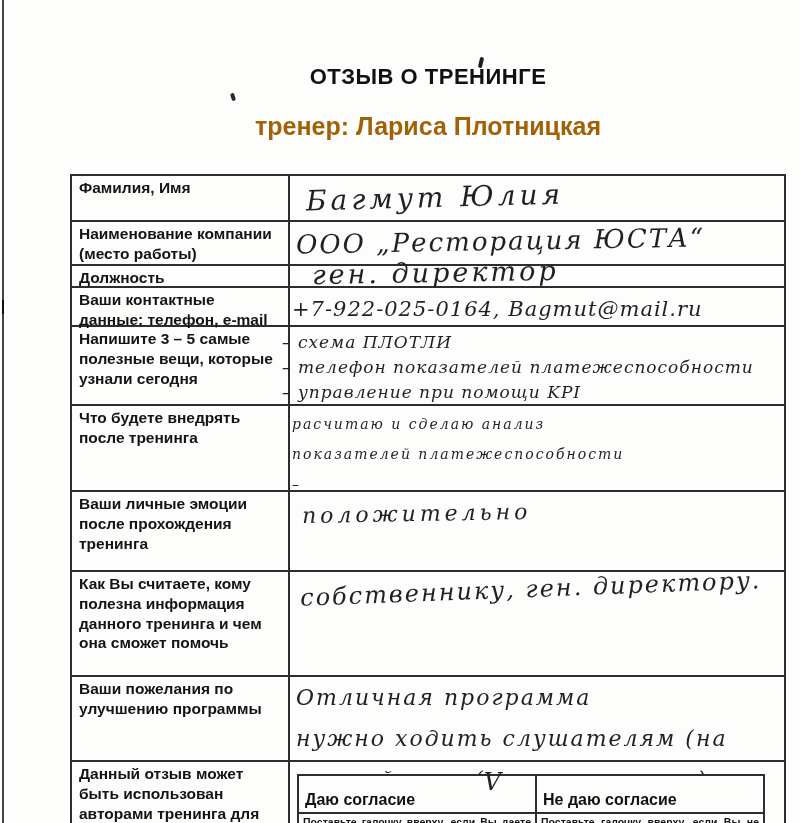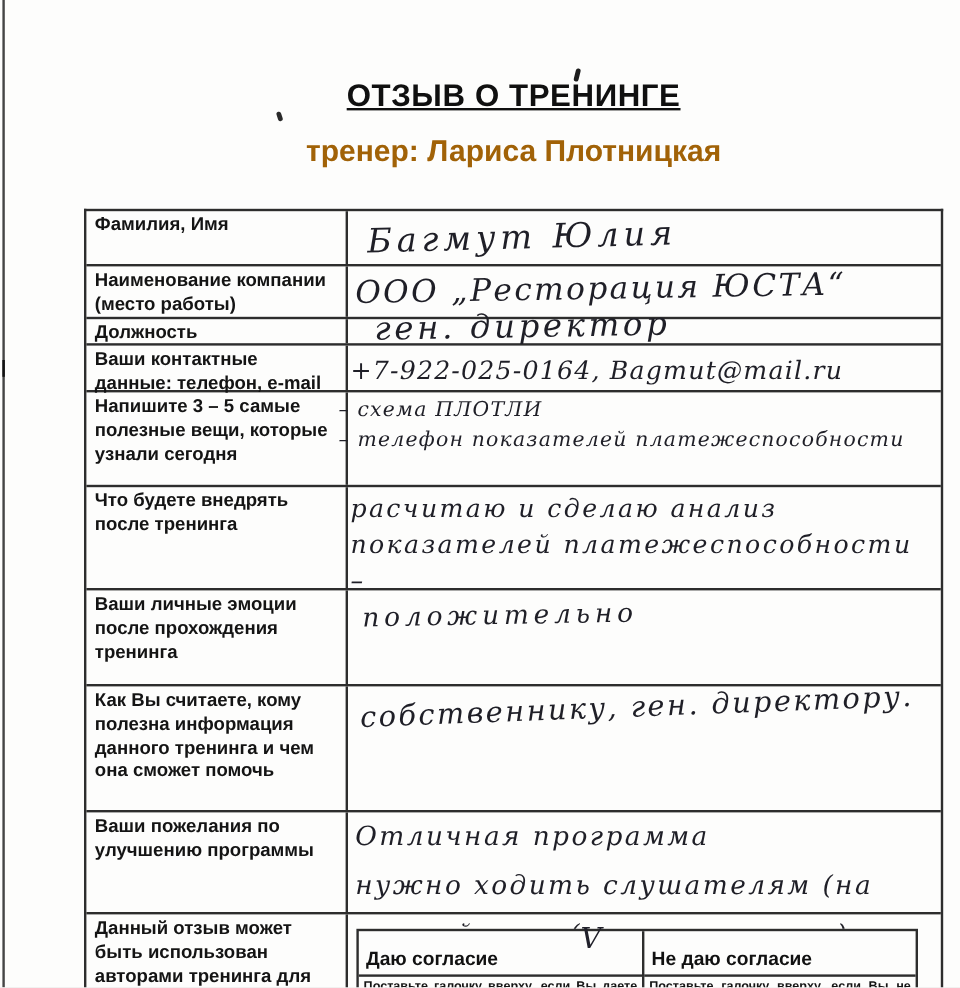--- a/index.html
+++ b/index.html
@@ -11,21 +11,21 @@
   
   .scan-line { position:absolute; left:2px; top:0; width:2px; height:100%; background:#454545; }
   .scan-line:after{ content:""; position:absolute; left:0; top:300px; width:2px; height:14px; background:#111; }
 
   
   .mark-tick  { position:absolute; left:479px; top:57px; width:4px; height:11px; background:#1d1d1d; transform:rotate(14deg); border-radius:2px; }
   .mark-comma { position:absolute; left:231px; top:93px; width:4px; height:8px; background:#2a2a2a; transform:rotate(-18deg); border-radius:2px; }
 
   .title {
     position:absolute; top:64px; left:70px; width:716px; text-align:center;
-    font-size:26px; font-weight:700; letter-spacing:.5px; color:#101010;text-decoration:underline;
+    font-size:22px; font-weight:700; letter-spacing:.5px; color:#101010;
   }
   .subtitle {
     position:absolute; top:112px; left:70px; width:716px; text-align:center;
     font-size:25px; font-weight:700; color:#a16207;
   }
 
   .form-table {
     position:absolute; left:70px; top:174px; width:716px; height:663px;
     border:2px solid #2d2d2d; border-bottom:none; box-sizing:border-box; background:transparent;
   }
@@ -43,21 +43,21 @@
   .hw {
     position:absolute; font-family:"DejaVu Serif", serif; font-style:italic;
     color:#1f1f27; white-space:nowrap; z-index:3; line-height:1.15;
   }
   .hw-name      { left:16px; top:6px;  font-size:28px; letter-spacing:4px; transform:rotate(-1.5deg); }
   .hw-company   { left:6px;  top:5px;  font-size:26px; letter-spacing:2px; transform:rotate(-1deg); }
   .hw-position  { left:22px; top:-9px; font-size:27px; letter-spacing:3px; transform:rotate(-1deg); }
   .hw-contacts  { left:2px;  top:9px;  font-size:21px; letter-spacing:1px; }
   .hw-things    { left:-8px; top:3px;  font-size:17px; letter-spacing:1px; }
   .hw-things .hw-line { display:block; line-height:25px; }
-  .hw-implement { left:2px;  top:3px;  font-size:21px; letter-spacing:2px; }
+  .hw-implement { left:2px;  top:3px;  font-size:14px; letter-spacing:2px; }
   .hw-implement .hw-line { display:block; line-height:30px; }
   .hw-emotion   { left:12px; top:9px;  font-size:22px; letter-spacing:4px; transform:rotate(-1deg); }
   .hw-audience  { left:10px; top:4px;  font-size:24px; letter-spacing:2px; transform:rotate(-2.2deg); }
   .hw-wishes    { left:6px;  top:0px;  font-size:22px; letter-spacing:2px; }
   .hw-wishes .hw-line { display:block; line-height:41px; }
 
   
   .consent {
     position:absolute; left:7px; top:12px; width:468px; box-sizing:border-box;
     border:2px solid #2d2d2d; background:#fdfdfc; z-index:4;
@@ -123,20 +123,21 @@
         <div class="hw hw-contacts">+7-922-025-0164, Bagmut@mail.ru</div>
       </div>
     </div>
 
     <div class="frow" style="height:79px">
       <div class="flabel">Напишите 3 – 5 самые полезные вещи, которые узнали сегодня</div>
       <div class="fanswer">
         <div class="hw hw-things">
           <span class="hw-line">– схема ПЛОТЛИ</span>
           <span class="hw-line">– телефон показателей платежеспособности</span>
+          <span class="hw-line">– управление при помощи KPI</span>
         </div>
       </div>
     </div>
 
     <div class="frow" style="height:86px">
       <div class="flabel">Что будете внедрять после тренинга</div>
       <div class="fanswer">
         <div class="hw hw-implement">
           <span class="hw-line">расчитаю и сделаю анализ</span>
           <span class="hw-line">показателей платежеспособности</span>

